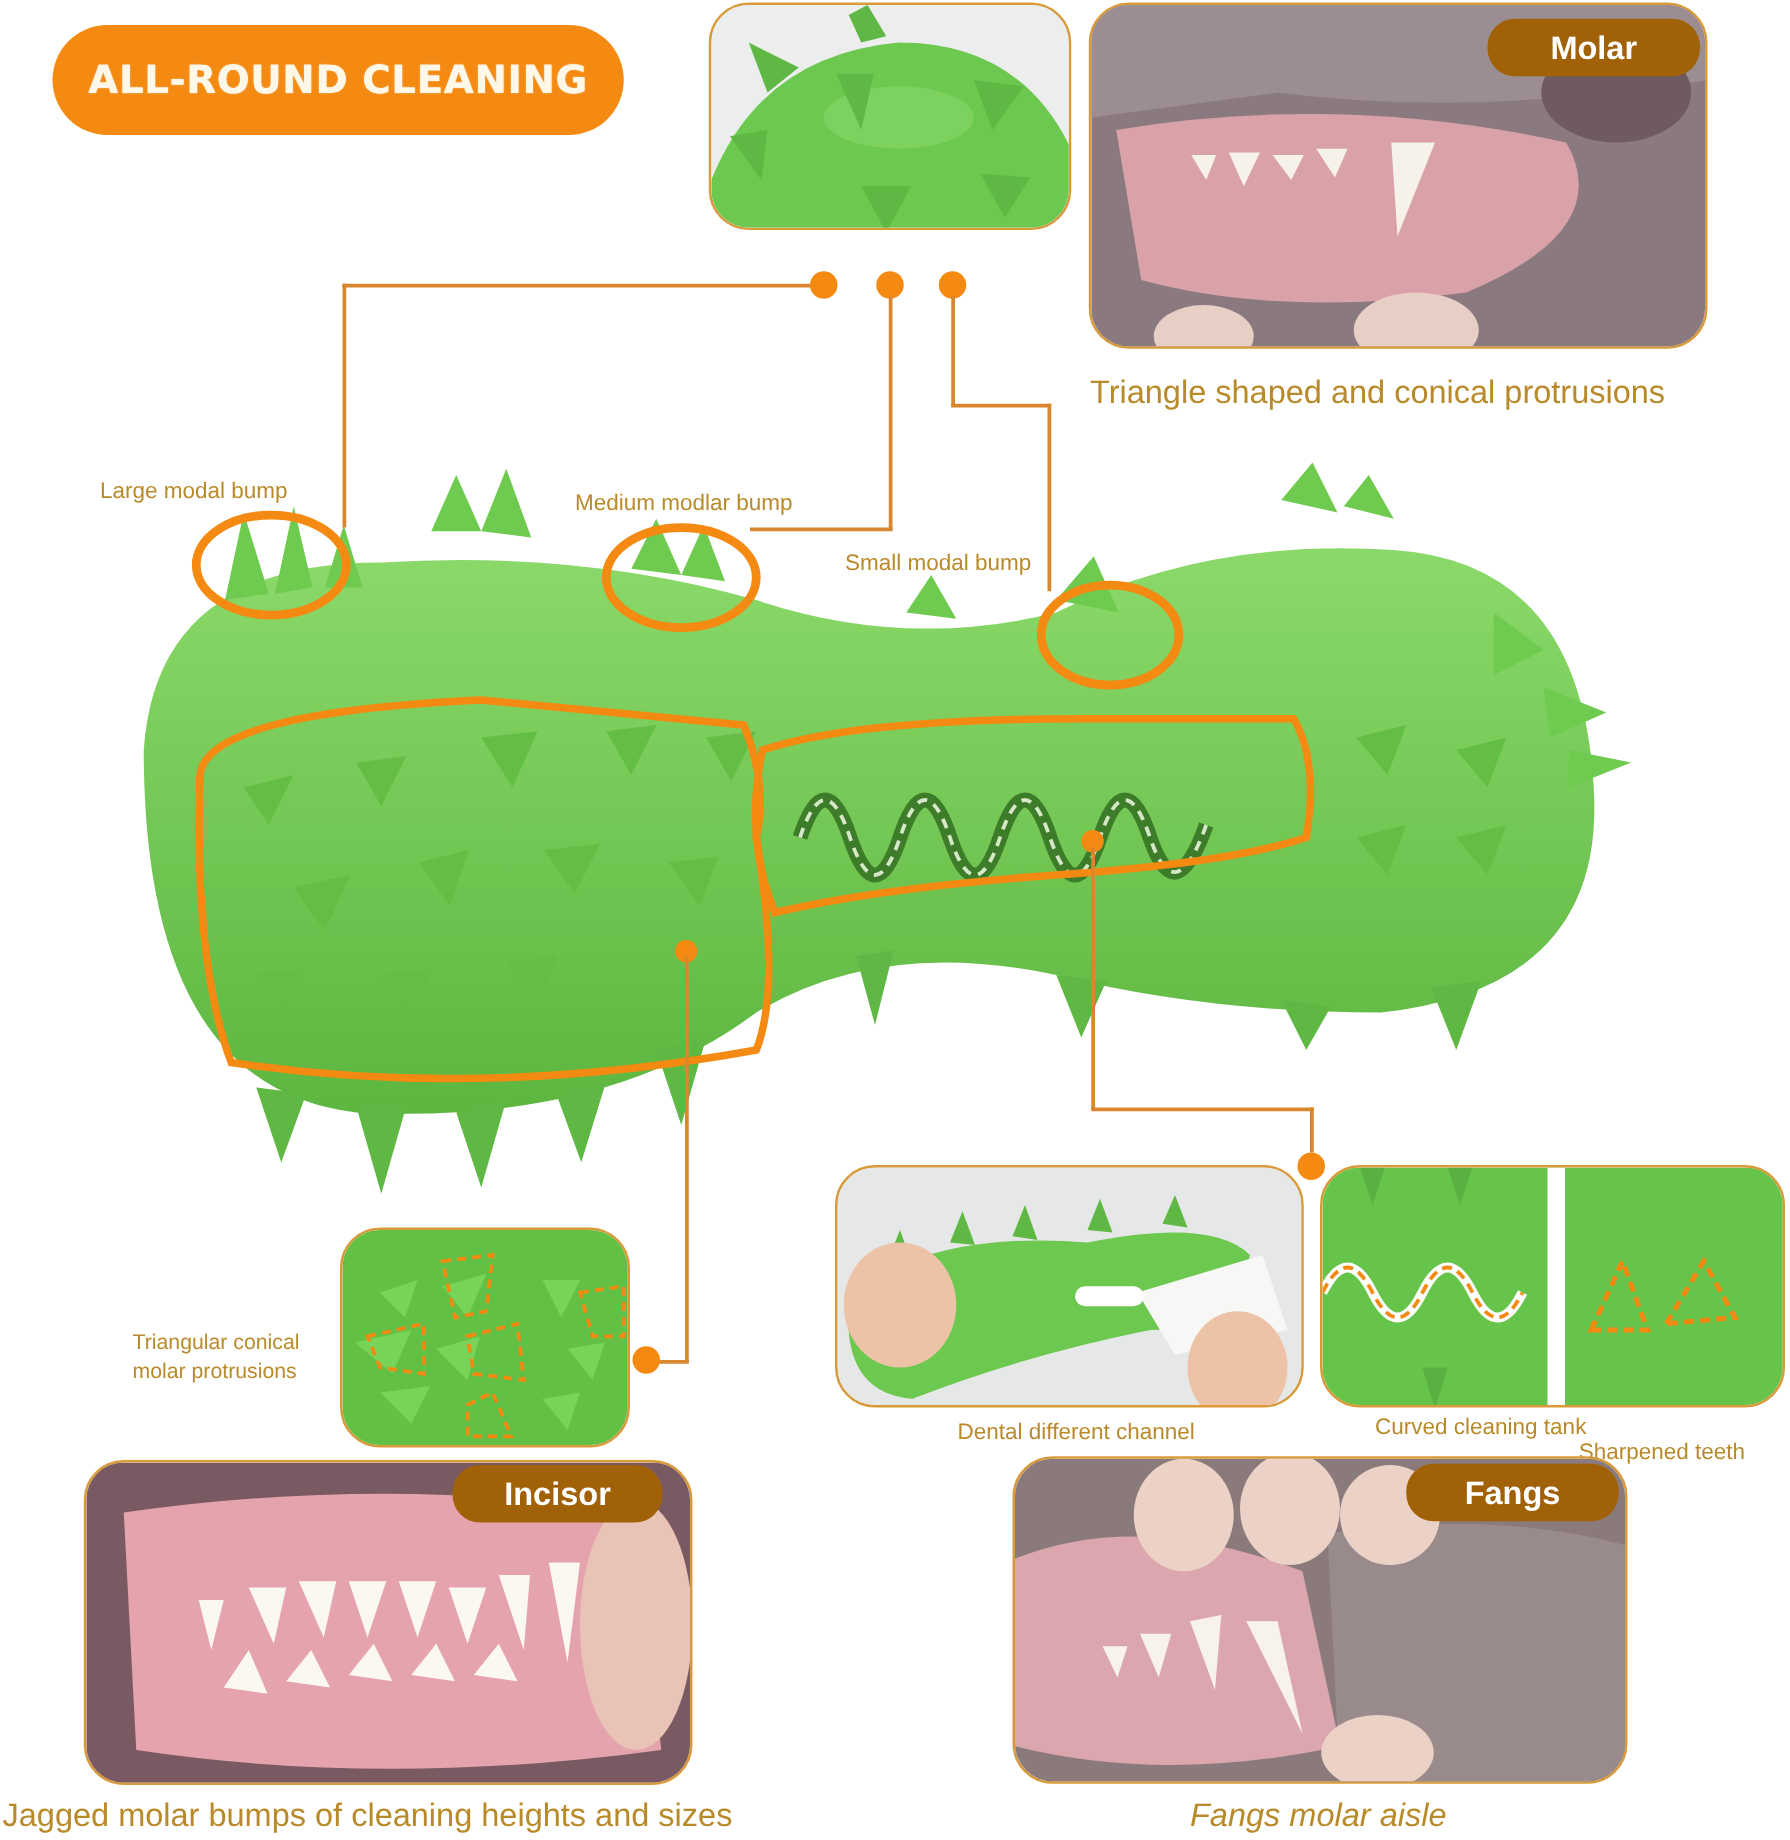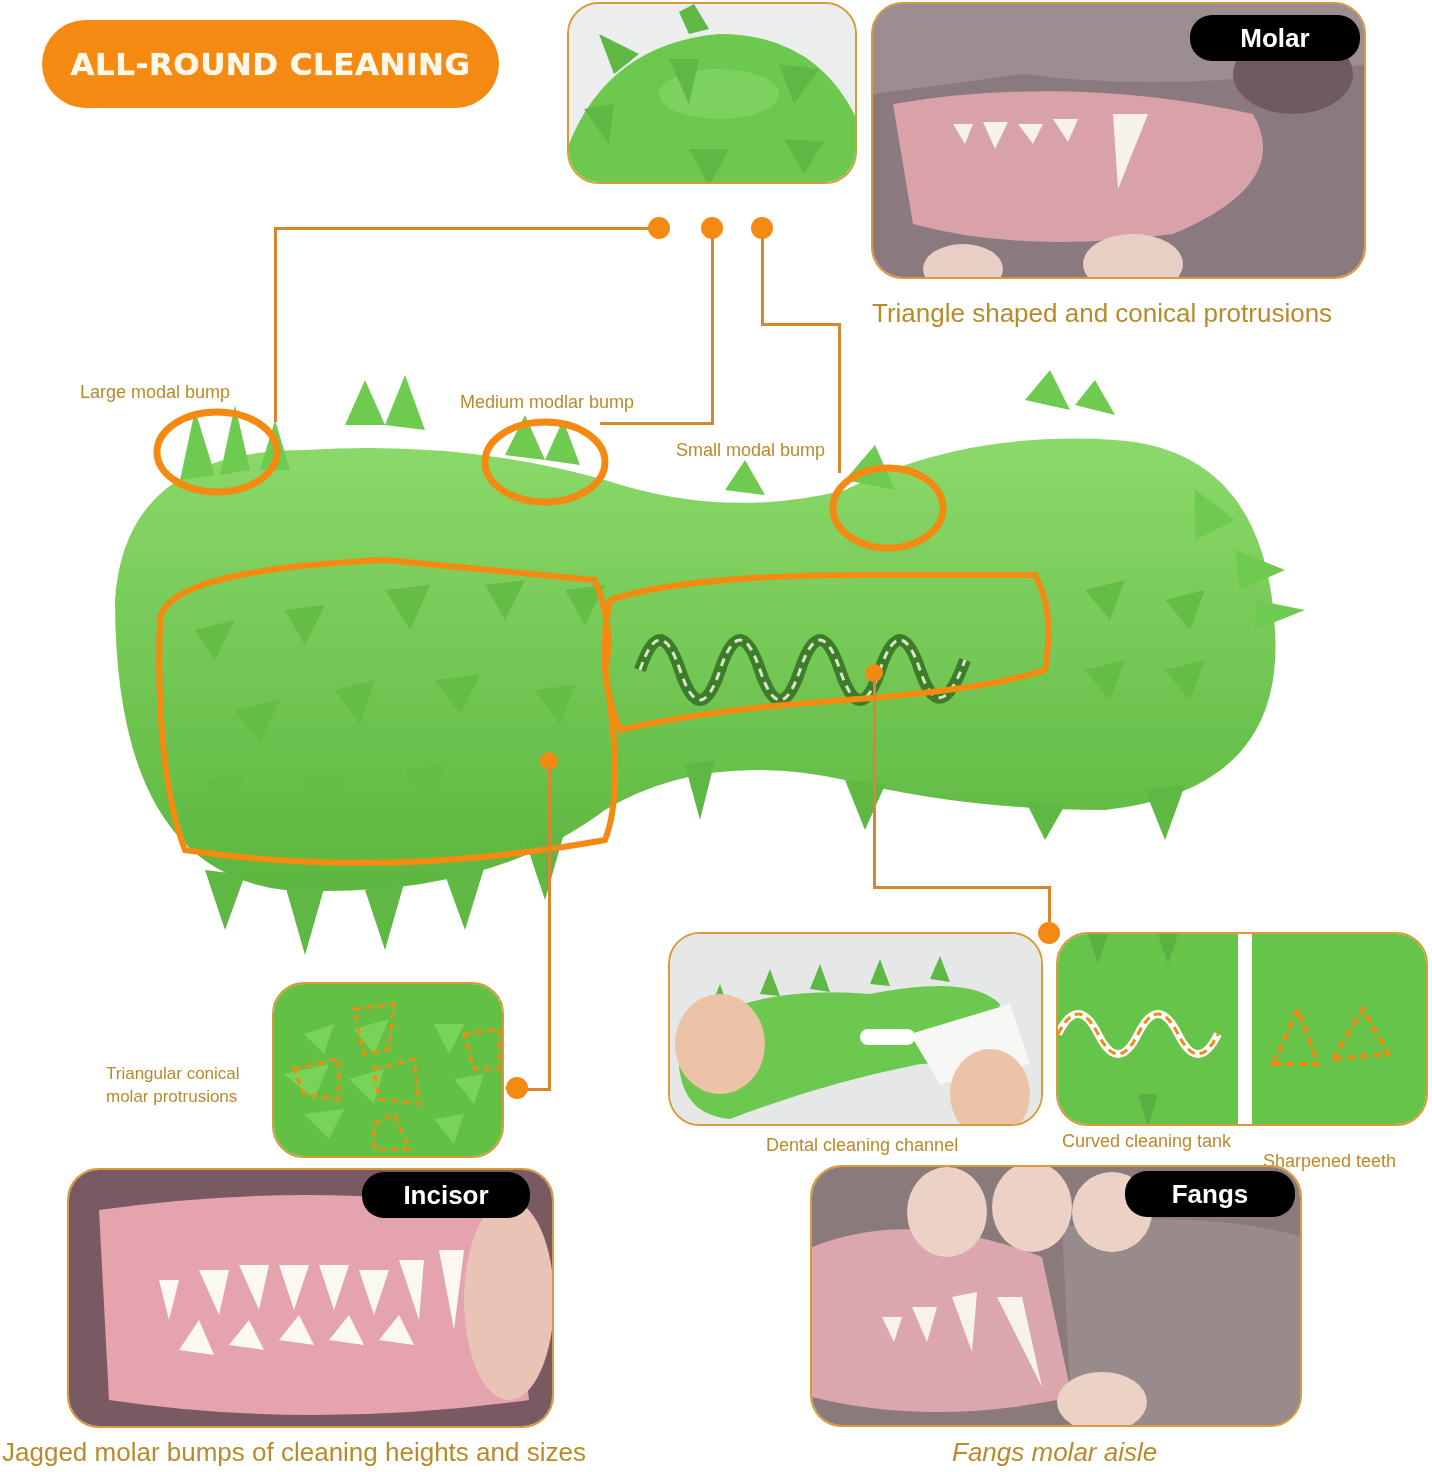--- a/index.html
+++ b/index.html
@@ -13,21 +13,21 @@
     background: #f58a12; display: flex; align-items: center; justify-content: center;
   }
   .title-pill span {
     color: #fff8e8; font-family: "DejaVu Sans", sans-serif; font-weight: bold; font-size: 31px;
     letter-spacing: 0.5px; text-shadow: 0 0 1px #fff;
   }
   .panel {
     border: 2px solid #d99a3a; border-radius: 32px; overflow: hidden; box-sizing: border-box; background: #e9ecea;
   }
   .badge {
-    background: #000000; color: #fff; font-weight: bold; border-radius: 22px;
+    background: #a16207; color: #fff; font-weight: bold; border-radius: 22px;
     display: flex; align-items: center; justify-content: center; font-size: 26px; height: 46px;
   }
   .caption { color: #b98a2a; white-space: nowrap; }
   .cap-lg { font-size: 26px; }
   .cap-md { font-size: 18px; }
   .cap-sm { font-size: 17px; line-height: 23px; }
   .line { background: #d9872e; }
   .dot { width: 22px; height: 22px; border-radius: 50%; background: #f58a12; }
   svg { display: block; }
 </style>
@@ -208,38 +208,38 @@
       <path d="M140 55 L150 30 L160 58 Z"></path>
         <path d="M200 50 L210 25 L220 52 Z"></path>
       <path d="M260 45 L270 22 L280 48 Z"></path>
     </g>
     <path d="M240 100 L340 70 L360 130 L270 150 Z" fill="#f7f7f5"></path>
     <rect x="190" y="95" width="55" height="16" rx="8" fill="#ffffff"></rect>
     <ellipse cx="50" cy="110" rx="45" ry="50" fill="#ecc3a6"></ellipse>
     <ellipse cx="320" cy="160" rx="40" ry="45" fill="#ecc3a6"></ellipse>
   </svg>
 </div>
-<div class="abs caption cap-md" style="left:766px; top:1135px;">Dental cleaning channel</div>
+<div class="abs caption cap-md" style="left:766px; top:1135px;">Dental different channel</div>
 
 <div class="abs panel" style="left:1056px; top:932px; width:372px; height:194px;">
   <svg width="372" height="194" viewBox="0 0 372 194">
     <rect width="372" height="194" fill="#66c44a"></rect>
     <rect x="180" y="0" width="14" height="194" fill="#ffffff"></rect>
     <path d="M0 100 Q20 60 40 100 Q60 140 80 100 Q100 60 120 100 Q140 140 160 100" stroke="#ffffff" stroke-width="8" fill="none"></path>
     <path d="M0 100 Q20 60 40 100 Q60 140 80 100 Q100 60 120 100 Q140 140 160 100" stroke="#f58a12" stroke-width="3" stroke-dasharray="8 5" fill="none"></path>
     <path d="M215 130 L240 75 L260 130 Z" stroke="#f58a12" stroke-width="4" stroke-dasharray="8 5" fill="none"></path>
     <path d="M275 125 L305 75 L330 120 Z" stroke="#f58a12" stroke-width="4" stroke-dasharray="8 5" fill="none"></path>
     <g fill="#5ab040">
       <path d="M30 0 L40 30 L50 0 Z"></path>
         <path d="M100 0 L110 30 L120 0 Z"></path>
       <path d="M80 160 L90 194 L100 160 Z"></path>
     </g>
   </svg>
 </div>
-<div class="abs caption cap-md" style="left:1062px; top:1131px;">Curved cleaning tank</div>
+<div class="abs caption cap-md" style="left:1100px; top:1131px;">Curved cleaning tank</div>
 <div class="abs caption cap-md" style="left:1263px; top:1131px;margin-top:20px;">Sharpened teeth</div>
 
 <div class="abs panel" style="left:67px; top:1168px; width:487px; height:260px;">
   <svg width="487" height="260" viewBox="0 0 487 260">
     <rect width="487" height="260" fill="#7a5a62"></rect>
     <path d="M30 40 Q240 10 440 40 L460 230 Q240 260 40 230 Z" fill="#e5a3ad"></path>
     <g fill="#fbf8f2">
       <path d="M90 110 L110 110 L100 150 Z"></path>
         <path d="M130 100 L160 100 L150 145 Z"></path>
       <path d="M170 95 L200 95 L190 140 Z"></path>

